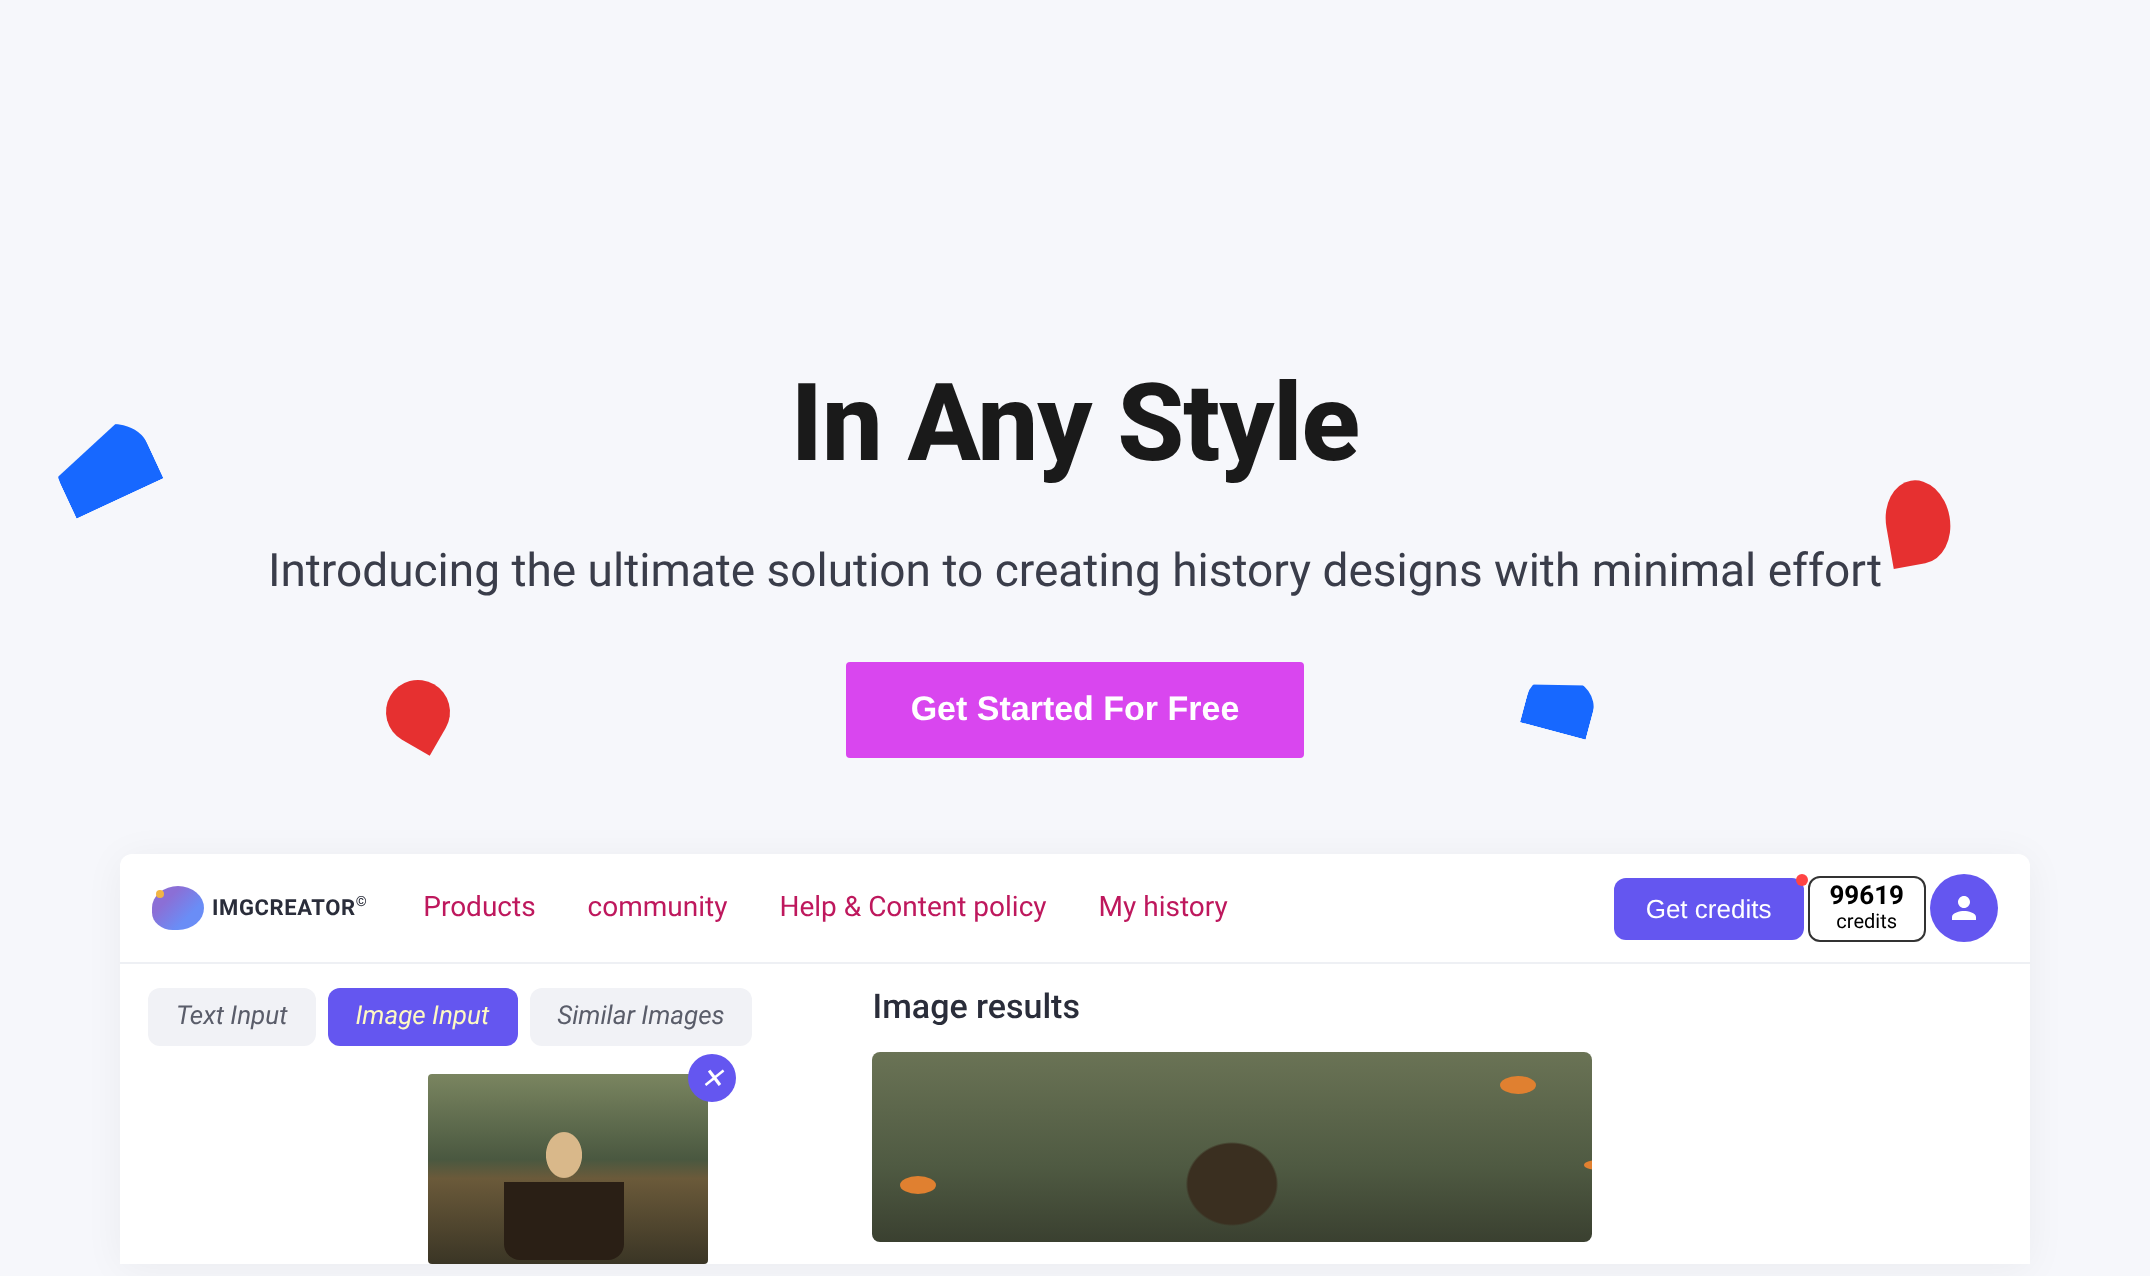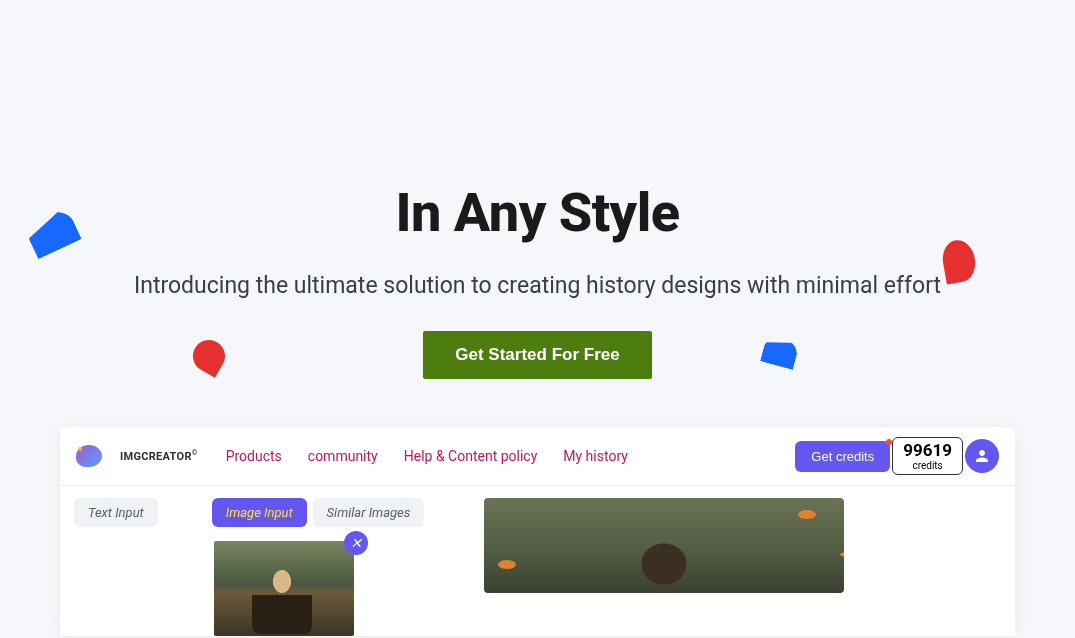--- a/index.html
+++ b/index.html
@@ -24,21 +24,21 @@
       letter-spacing: -0.5px;
     }
     .hero-subtitle {
       font-size: 23px;
       color: #3a3d4a;
       margin-top: 28px;
       font-weight: 400;
     }
     .cta-button {
       display: inline-block;
-      background: #4d7c0f;
+      background: #d946ef;
       color: #fff;
       font-size: 17px;
       font-weight: 600;
       padding: 14px 32px;
       border: none;
       margin-top: 32px;
       cursor: pointer;
       border-radius: 2px;
     }
     .shape {
@@ -101,21 +101,20 @@
       width: 4px; height: 4px;
       background: #f2b544;
       border-radius: 50%;
       top: 2px; left: 2px;
     }
     .logo-text {
       font-size: 11px;
       font-weight: 700;
       color: #2a2d3a;
       letter-spacing: 0.3px;
-      margin-left: 14px;
     }
     .logo-sup {
       font-size: 7px;
       vertical-align: super;
     }
     .nav-links {
       display: flex;
       gap: 26px;
       flex: 1;
     }
@@ -148,21 +147,21 @@
       border-radius: 50%;
     }
     .credits-box {
       border: 1.5px solid #333;
       border-radius: 6px;
       padding: 3px 10px;
       text-align: center;
       line-height: 1.1;
     }
     .credits-num {
-      font-size: 17px;
+      font-size: 13px;
       font-weight: 700;
       display: block;
       text-align: right;
     }
     .credits-label {
       font-size: 10px;
       display: block;
     }
     .avatar {
       width: 34px; height: 34px;
@@ -188,22 +187,21 @@
     .tab {
       padding: 7px 14px;
       font-size: 13px;
       border-radius: 6px;
       cursor: pointer;
       background: #f1f2f6;
       color: #5a5d6a;
     }
     .tab.active {
       background: #6456f0;
-      color: #fde047;
-      margin-left: 48px;
+      color: #fef9c3;
     }
     .input-image-wrap {
       position: relative;
       width: 160px;
       margin-left: 140px;
     }
     .input-image {
       width: 140px;
       height: 95px;
       background: linear-gradient(180deg, #7a8560 0%, #4a5840 45%, #6b5a3a 55%, #3a3525 100%);
@@ -318,16 +316,17 @@
         <div class="tab">Similar Images</div>
       </div>
       <div class="input-image-wrap">
         <div class="input-image"></div>
         <div class="close-btn">
           <span>✕</span>
         </div>
       </div>
     </div>
     <div class="right-panel">
+      <div class="results-title">Image results</div>
       <div class="result-image"></div>
     </div>
   </div>
 </div>
 
 </body></html>

